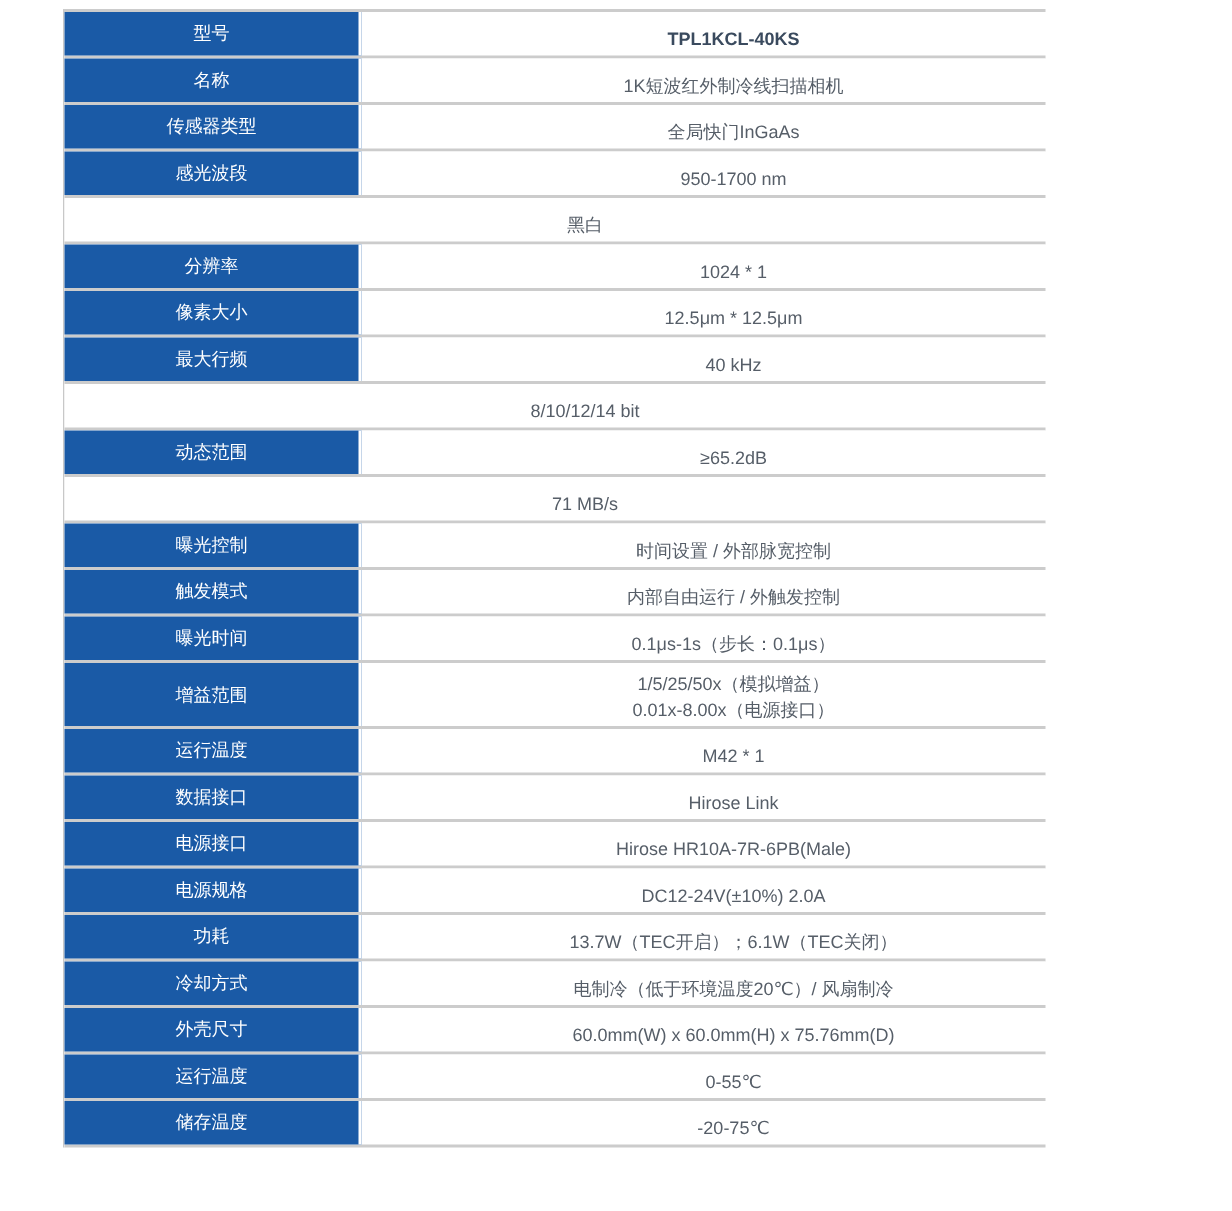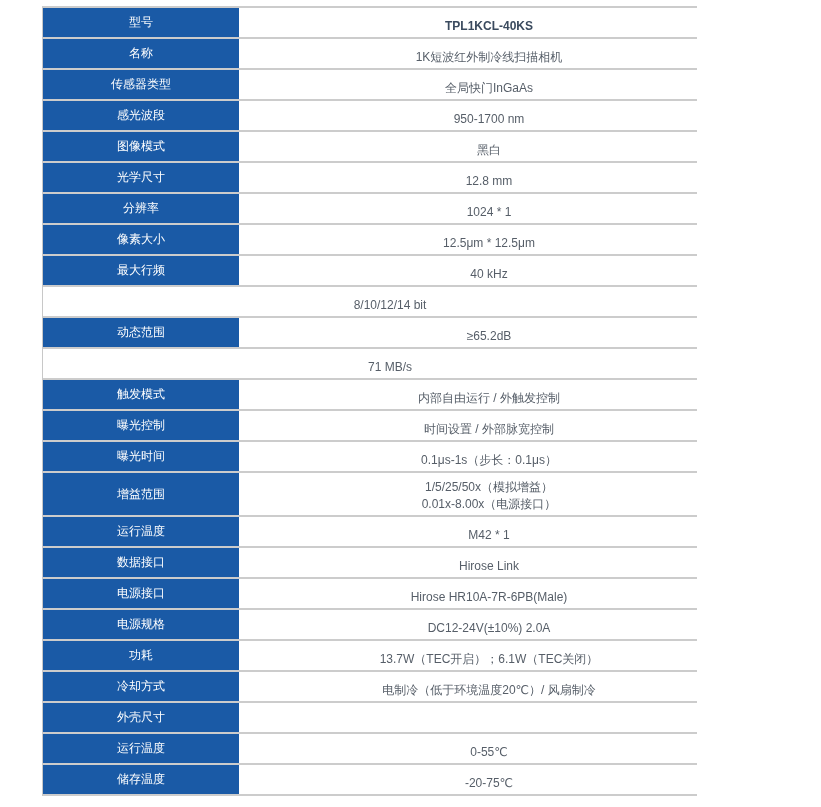--- a/index.html
+++ b/index.html
@@ -98,32 +98,25 @@
       </div>
 
       <div class="spec-row">
         <div class="label-cell">感光波段</div>
         <div class="value-cell">
           <span class="value-line">950-1700 nm</span>
         </div>
       </div>
 
       <div class="spec-row">
-        <div class="label-cell">图像模式</div>
         <div class="value-cell">
           <span class="value-line">黑白</span>
         </div>
       </div>
 
-      <div class="spec-row">
-        <div class="label-cell">光学尺寸</div>
-        <div class="value-cell">
-          <span class="value-line">12.8 mm</span>
-        </div>
-      </div>
 
       <div class="spec-row">
         <div class="label-cell">分辨率</div>
         <div class="value-cell">
           <span class="value-line">1024 * 1</span>
         </div>
       </div>
 
       <div class="spec-row">
         <div class="label-cell">像素大小</div>
@@ -152,30 +145,30 @@
         </div>
       </div>
 
       <div class="spec-row">
         <div class="value-cell">
           <span class="value-line">71 MB/s</span>
         </div>
       </div>
 
       <div class="spec-row">
+        <div class="label-cell">曝光控制</div>
+        <div class="value-cell">
+          <span class="value-line">时间设置 / 外部脉宽控制</span>
+        </div>
+      </div>
+
+      <div class="spec-row">
         <div class="label-cell">触发模式</div>
         <div class="value-cell">
           <span class="value-line">内部自由运行 / 外触发控制</span>
-        </div>
-      </div>
-
-      <div class="spec-row">
-        <div class="label-cell">曝光控制</div>
-        <div class="value-cell">
-          <span class="value-line">时间设置 / 外部脉宽控制</span>
         </div>
       </div>
 
       <div class="spec-row">
         <div class="label-cell">曝光时间</div>
         <div class="value-cell">
           <span class="value-line">0.1μs-1s（步长：0.1μs）</span>
         </div>
       </div>
 
@@ -224,20 +217,23 @@
 
       <div class="spec-row">
         <div class="label-cell">冷却方式</div>
         <div class="value-cell">
           <span class="value-line">电制冷（低于环境温度20℃）/ 风扇制冷</span>
         </div>
       </div>
 
       <div class="spec-row">
         <div class="label-cell">外壳尺寸</div>
+        <div class="value-cell">
+          <span class="value-line">60.0mm(W) x 60.0mm(H) x 75.76mm(D)</span>
+        </div>
       </div>
 
       <div class="spec-row">
         <div class="label-cell">运行温度</div>
         <div class="value-cell">
           <span class="value-line">0-55℃</span>
         </div>
       </div>
 
       <div class="spec-row">

